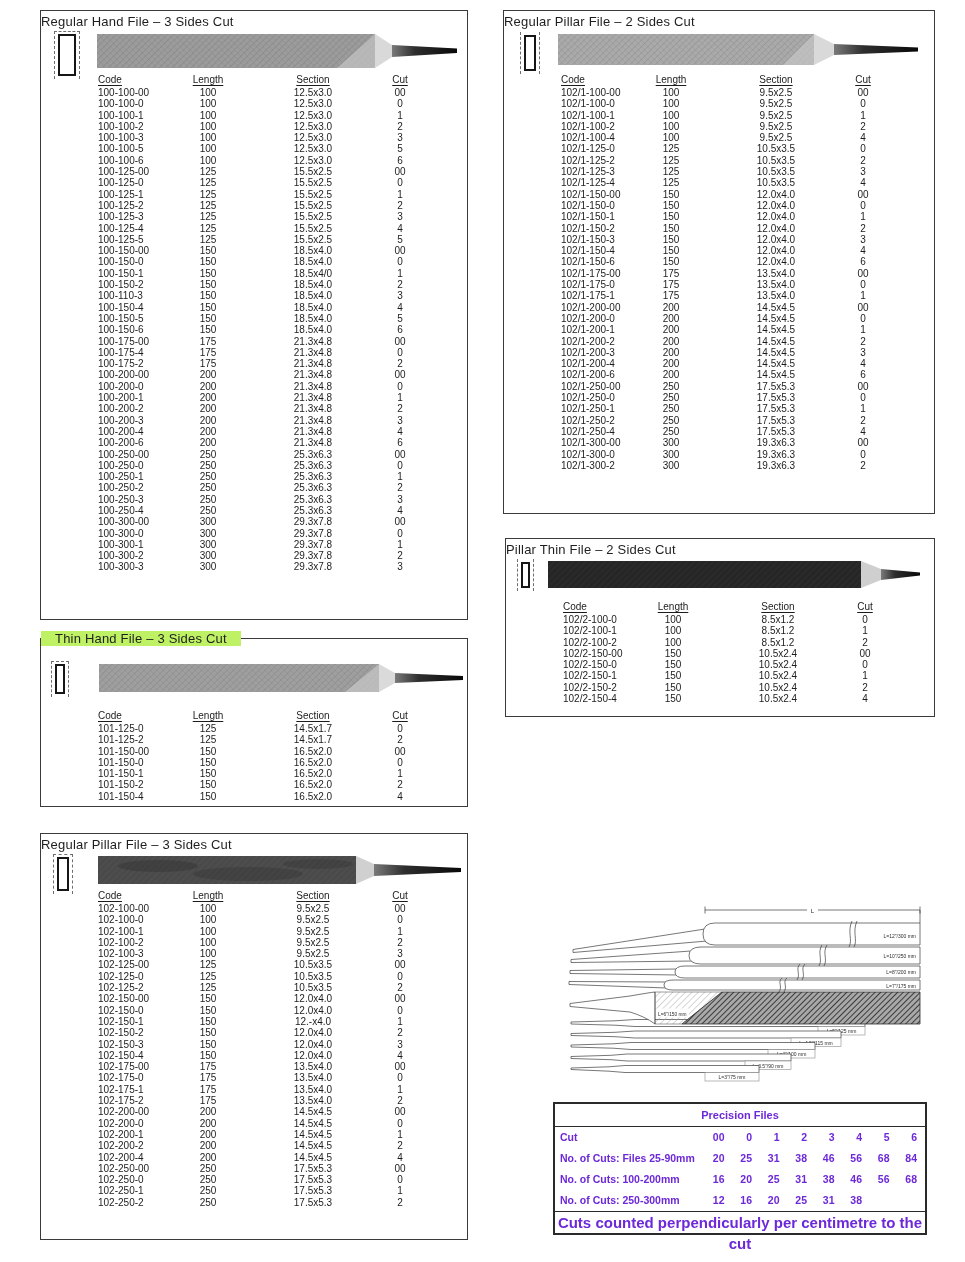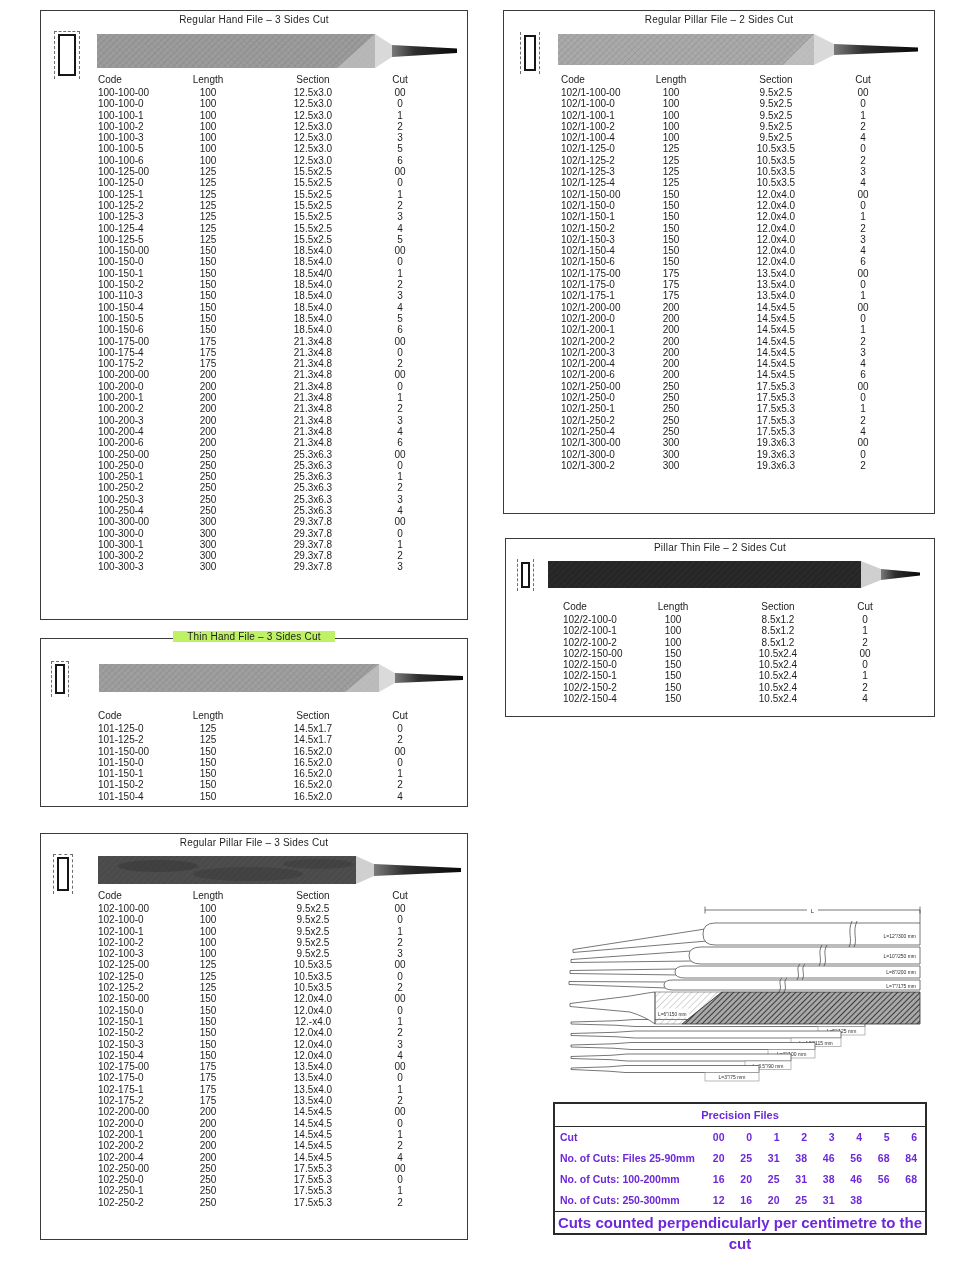--- a/index.html
+++ b/index.html
@@ -1,35 +1,35 @@
 <!DOCTYPE html>
 <html><head>
 <meta charset="utf-8">
 <style>
   html,body{margin:0;padding:0;background:#fff}
   .page{position:relative;width:965px;height:1262px;background:#fff;overflow:hidden;
         font-family:"Liberation Sans",sans-serif;color:#151515}
   .panel{position:absolute;border:1.6px solid #3a3a3a;background:#fff}
-  .panel-title{position:absolute;left:0;right:0;top:3px;text-align:center;font-size:10px;color:#1e1e1e;letter-spacing:.2px}
+  .panel-title{position:absolute;left:0;right:0;top:3px;font-size:13px;color:#1e1e1e;letter-spacing:.2px}
   .panel.legend .panel-title{top:-8px}
   .panel.legend .panel-title span{background:#bef264;padding:0 14px}
   
   .xsec{position:absolute}
   .xsec .dash{position:absolute;inset:0;border:1px dashed #6e6e6e}
   .xsec.two .dash{border-top:none;border-bottom:none}
   .xsec.three .dash{border-bottom:none}
   .xsec .bar{position:absolute;left:4px;right:4px;top:3px;bottom:3px;border:2px solid #161616;background:#fff}
   
   .photo{position:absolute}
   
   .ftable{position:absolute;left:0;right:0;font-size:10px;color:#1c1c1c}
   .t-head,.t-row{display:grid;grid-template-columns:70px 80px 130px 44px;padding-left:57px}
   .t-row{height:11.3px;line-height:11.3px}
   .t-head{height:13px;line-height:12px}
-  .t-head span{text-underline-offset:2px}
+  .t-head span{text-decoration:underline;text-underline-offset:2px}
   .c-code{text-align:left}
   .c-length,.c-section,.c-cut{text-align:center}
   
   .pf{position:absolute;left:553px;top:1102px;width:370px;border:2px solid #2a2a2a;background:#fff;font-weight:bold;color:#6d28d9}
   .pf-title{height:22px;line-height:22px;text-align:center;font-size:11px;border-bottom:1.3px solid #2a2a2a}
   .pf-row{display:grid;grid-template-columns:142px repeat(8,27.5px);height:21px;line-height:21px;font-size:10.5px;padding-left:5px}
   .pf-row .lab{text-align:left;font-weight:bold}
   .pf-row .val{text-align:right;padding-right:5px}
   .pf-foot{height:21px;line-height:21px;text-align:center;font-size:15px;border-top:1.3px solid #2a2a2a}
   

